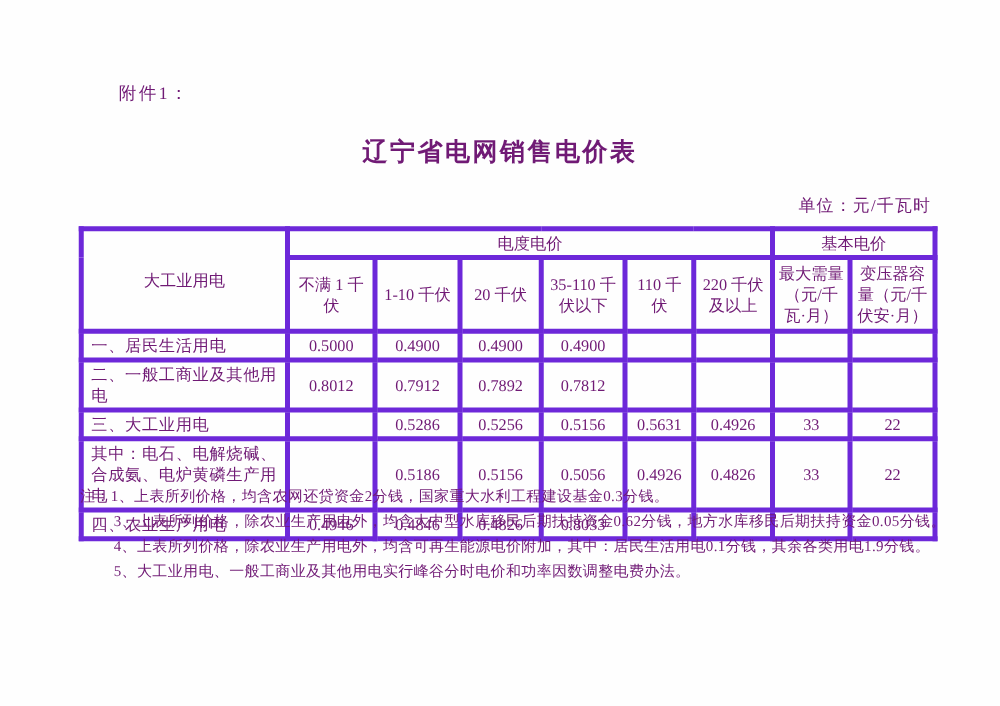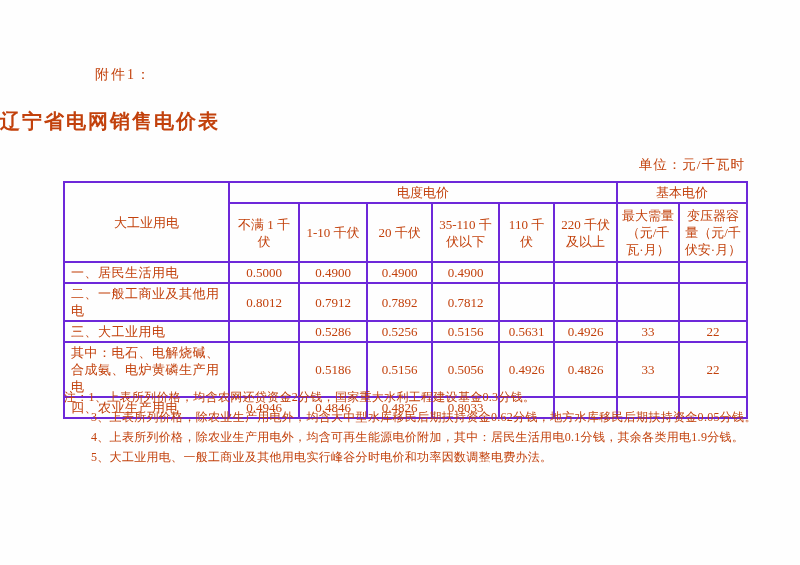--- a/index.html
+++ b/index.html
@@ -2,36 +2,37 @@
 <html><head>
 <meta charset="utf-8">
 <style>
   html, body { margin: 0; padding: 0; background: #e8e8e8; }
   .page {
     position: relative;
     width: 800px;
     height: 565px;
     margin: 0 auto;
     background: #fefefe;
-    color: #c2410c;
+    color: #701a75;
     font-family: "Liberation Serif", "DejaVu Serif", serif;
     overflow: hidden;
   }
   .attachment-label {
     position: absolute;
     left: 95px;
     top: 66px;
     font-size: 14px;
     letter-spacing: 2px;
   }
   .doc-title {
     position: absolute;
     left: 0;
     right: 0;
     top: 108px;
+    text-align: center;
     font-size: 20px;
     font-weight: bold;
     letter-spacing: 2px;
     font-family: "Liberation Sans", "DejaVu Sans", sans-serif;
   }
   .unit-label {
     position: absolute;
     right: 55px;
     top: 156px;
     font-size: 13.5px;
@@ -39,21 +40,21 @@
   }
   table.price-table {
     position: absolute;
     left: 63px;
     top: 181px;
     width: 683px;
     border-collapse: collapse;
     table-layout: fixed;
   }
   .price-table th, .price-table td {
-    border: 2px solid #6d28d9;
+    border: 4px solid #6d28d9;
     font-weight: normal;
     font-size: 13px;
     line-height: 17px;
     padding: 1px 3px;
     text-align: center;
     vertical-align: middle;
     overflow: hidden;
   }
   .price-table .row-label {
     text-align: left;

